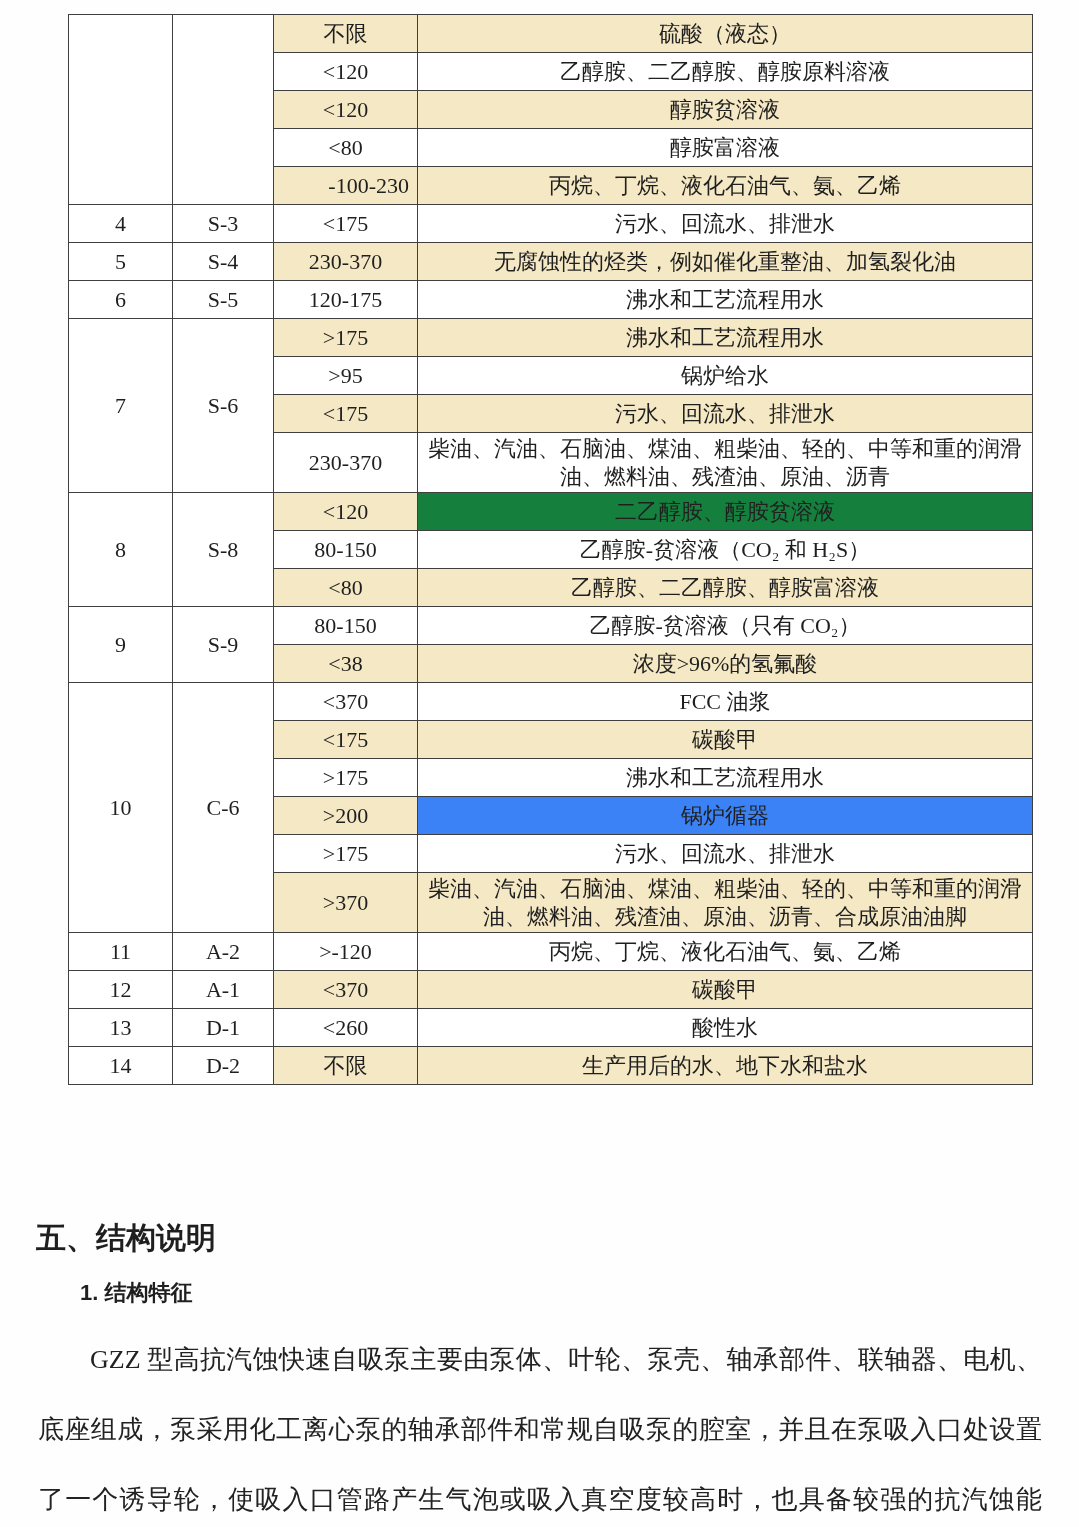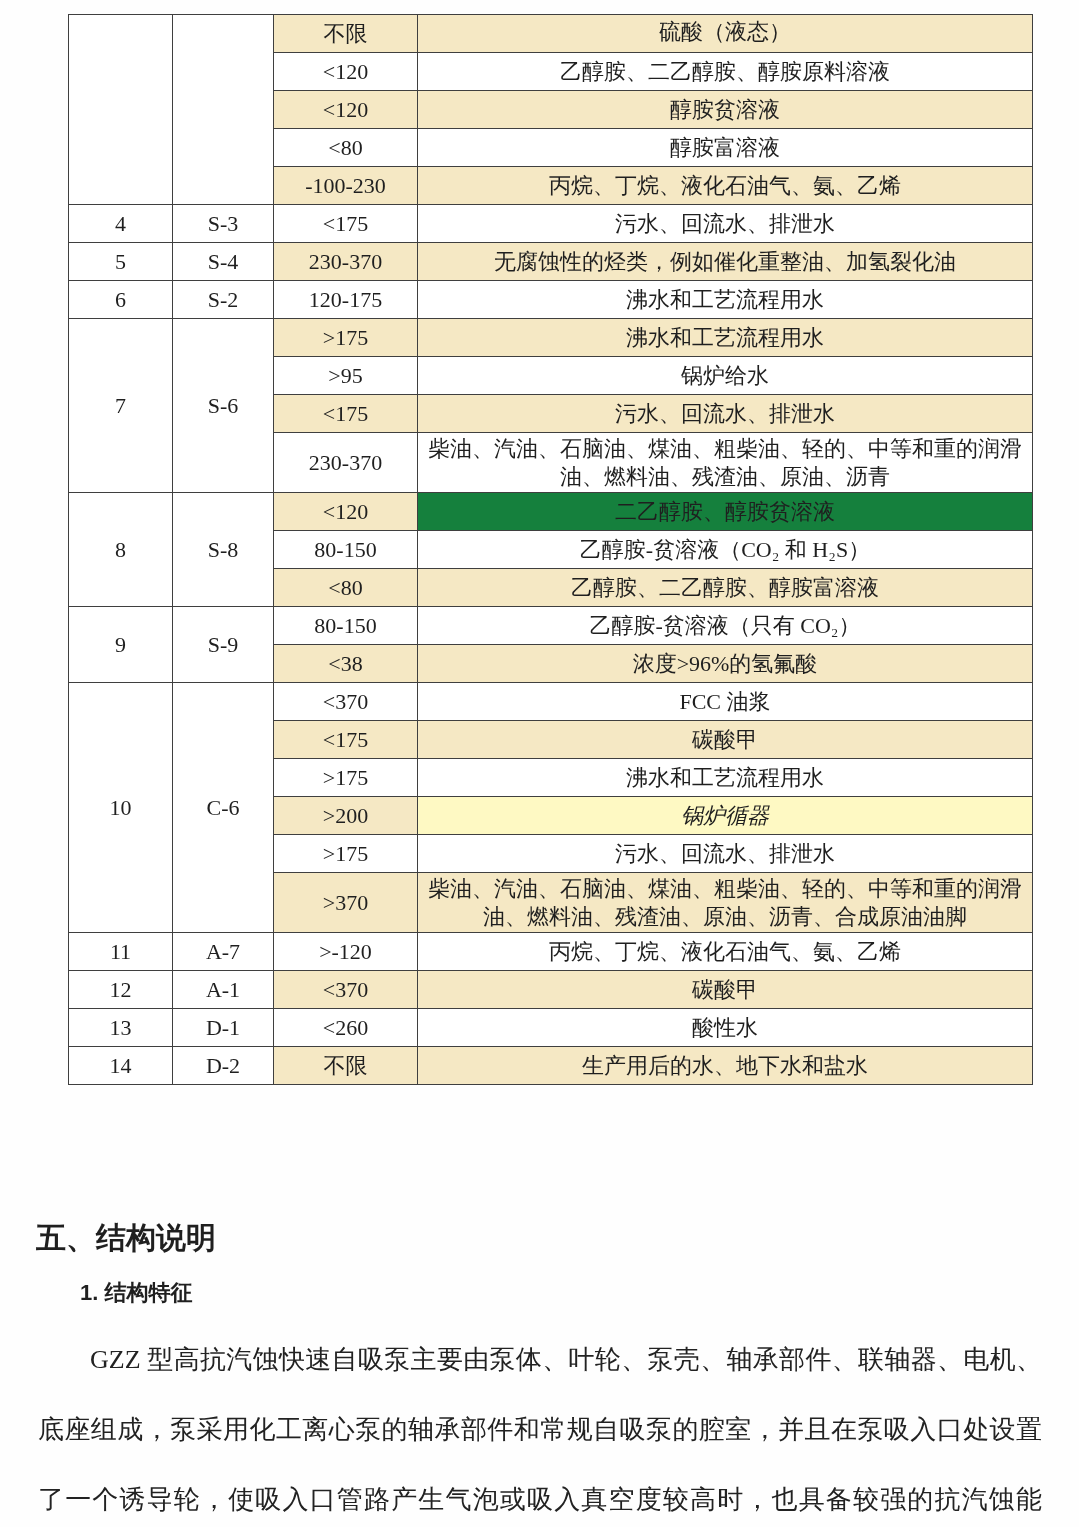--- a/index.html
+++ b/index.html
@@ -59,53 +59,53 @@
     <col style="width:104px">
     <col style="width:101px">
     <col style="width:144px">
     <col style="width:615px">
   </colgroup>
   <tbody id="media-table-body">
       <tr>
         <td class="" rowspan="5"></td>
         <td class="" rowspan="5"></td>
         <td class="hl" style="background: rgb(245, 232, 196);">不限</td>
-        <td class="hl" style="background: rgb(245, 232, 196); font-family: Liberation Mono, monospace;">硫酸（液态）</td>
+        <td class="hl" style="background: rgb(245, 232, 196);">硫酸（液态）</td>
       </tr>
       <tr>
         <td class="">&lt;120</td>
         <td class="">乙醇胺、二乙醇胺、醇胺原料溶液</td>
       </tr>
       <tr>
         <td class="hl" style="background: rgb(245, 232, 196);">&lt;120</td>
         <td class="hl" style="background: rgb(245, 232, 196);">醇胺贫溶液</td>
       </tr>
       <tr>
         <td class="">&lt;80</td>
         <td class="">醇胺富溶液</td>
       </tr>
       <tr>
-        <td class="hl" style="background: rgb(245, 232, 196);">-100-230</td>
+        <td class="hl" style="background: rgb(245, 232, 196); text-align: right;">-100-230</td>
         <td class="hl" style="background: rgb(245, 232, 196);">丙烷、丁烷、液化石油气、氨、乙烯</td>
       </tr>
       <tr>
         <td class="">4</td>
         <td class="">S-3</td>
         <td class="">&lt;175</td>
         <td class="">污水、回流水、排泄水</td>
       </tr>
       <tr>
         <td class="">5</td>
         <td class="">S-4</td>
         <td class="hl" style="background: rgb(245, 232, 196);">230-370</td>
         <td class="hl" style="background: rgb(245, 232, 196);">无腐蚀性的烃类，例如催化重整油、加氢裂化油</td>
       </tr>
       <tr>
         <td class="">6</td>
-        <td class="">S-2</td>
+        <td class="">S-5</td>
         <td class="">120-175</td>
         <td class="">沸水和工艺流程用水</td>
       </tr>
       <tr>
         <td class="" rowspan="4">7</td>
         <td class="" rowspan="4">S-6</td>
         <td class="hl" style="background: rgb(245, 232, 196);">&gt;175</td>
         <td class="hl" style="background: rgb(245, 232, 196);">沸水和工艺流程用水</td>
       </tr>
       <tr>
@@ -153,33 +153,33 @@
       <tr>
         <td class="hl" style="background: rgb(245, 232, 196);">&lt;175</td>
         <td class="hl" style="background: rgb(245, 232, 196);">碳酸甲</td>
       </tr>
       <tr>
         <td class="">&gt;175</td>
         <td class="">沸水和工艺流程用水</td>
       </tr>
       <tr>
         <td class="hl" style="background: rgb(245, 232, 196); margin-left: 36px;">&gt;200</td>
-        <td class="hl" style="background: #fef9c3; font-style: italic;">锅炉循器</td>
+        <td class="hl" style="background: #3b82f6;">锅炉循器</td>
       </tr>
       <tr>
         <td class="">&gt;175</td>
         <td class="">污水、回流水、排泄水</td>
       </tr>
       <tr class="tall">
         <td class="hl" style="background: rgb(245, 232, 196);">&gt;370</td>
         <td class="hl" style="background: rgb(245, 232, 196);">柴油、汽油、石脑油、煤油、粗柴油、轻的、中等和重的润滑油、燃料油、残渣油、原油、沥青、合成原油油脚</td>
       </tr>
       <tr>
         <td class="">11</td>
-        <td class="">A-7</td>
+        <td class="">A-2</td>
         <td class="">&gt;-120</td>
         <td class="">丙烷、丁烷、液化石油气、氨、乙烯</td>
       </tr>
       <tr>
         <td class="">12</td>
         <td class="">A-1</td>
         <td class="hl" style="background: rgb(245, 232, 196);">&lt;370</td>
         <td class="hl" style="background: rgb(245, 232, 196);">碳酸甲</td>
       </tr>
       <tr>

